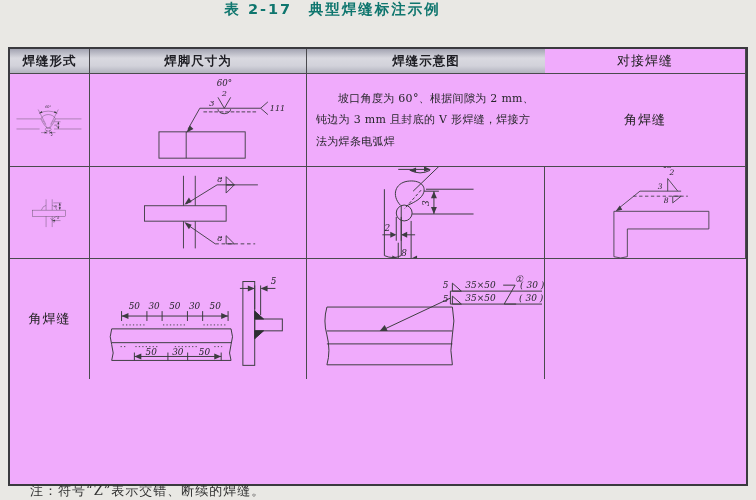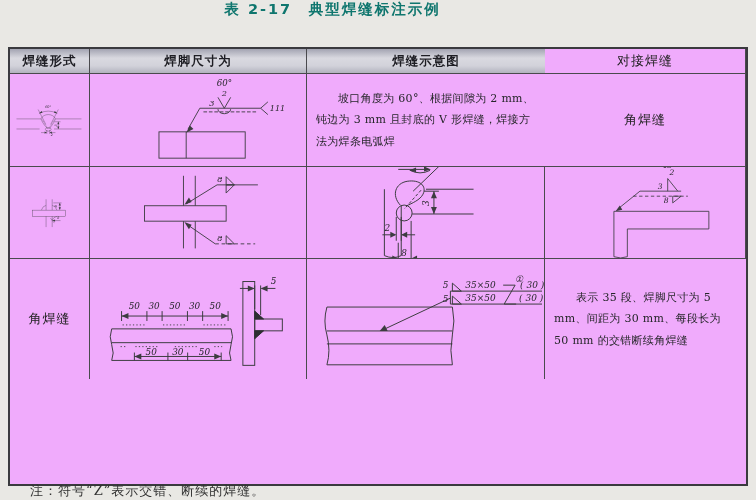--- a/index.html
+++ b/index.html
@@ -240,19 +240,16 @@
       <text x="142" y="31" text-anchor="end">5</text>
       <text x="159" y="17" text-anchor="start">35×50</text>
       <text x="159" y="30" text-anchor="start">35×50</text>
       <path d="M197,14H209 L198,33H210"></path>
       <text x="209" y="11" font-size="7">①</text>
       <text x="214" y="17" text-anchor="start">( 30 )</text>
       <text x="213" y="30" text-anchor="start">( 30 )</text>
     </svg>
   </div>
 
-  <div class="cell meaning last-col last-row">
-    <p>表示 35 段、焊脚尺寸为 5 mm、间距为 30 mm、每段长为 50 mm 的交错断续角焊缝</p>
-  </div>
 
 </div>
 
 <div class="note">注：符号“Z”表示交错、断续的焊缝。</div>
 
 </body></html>

